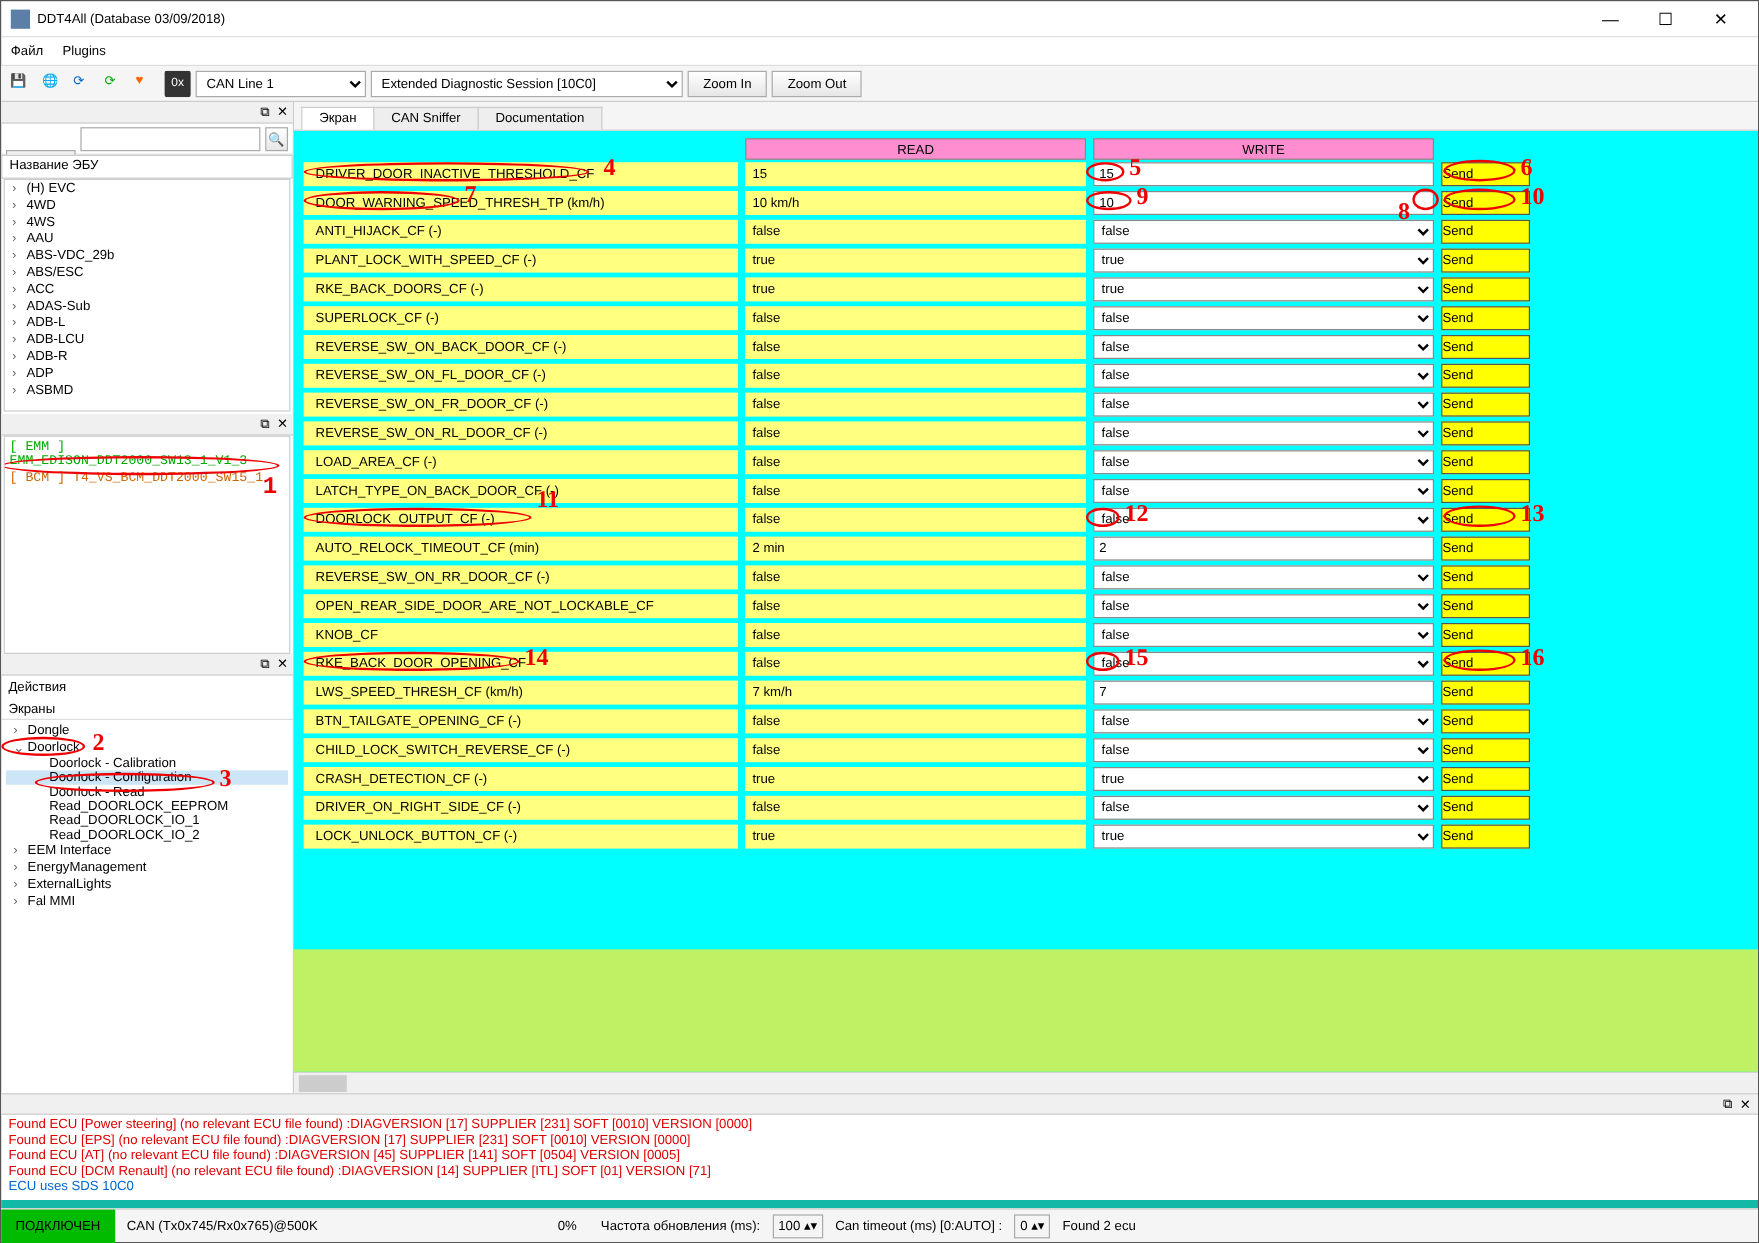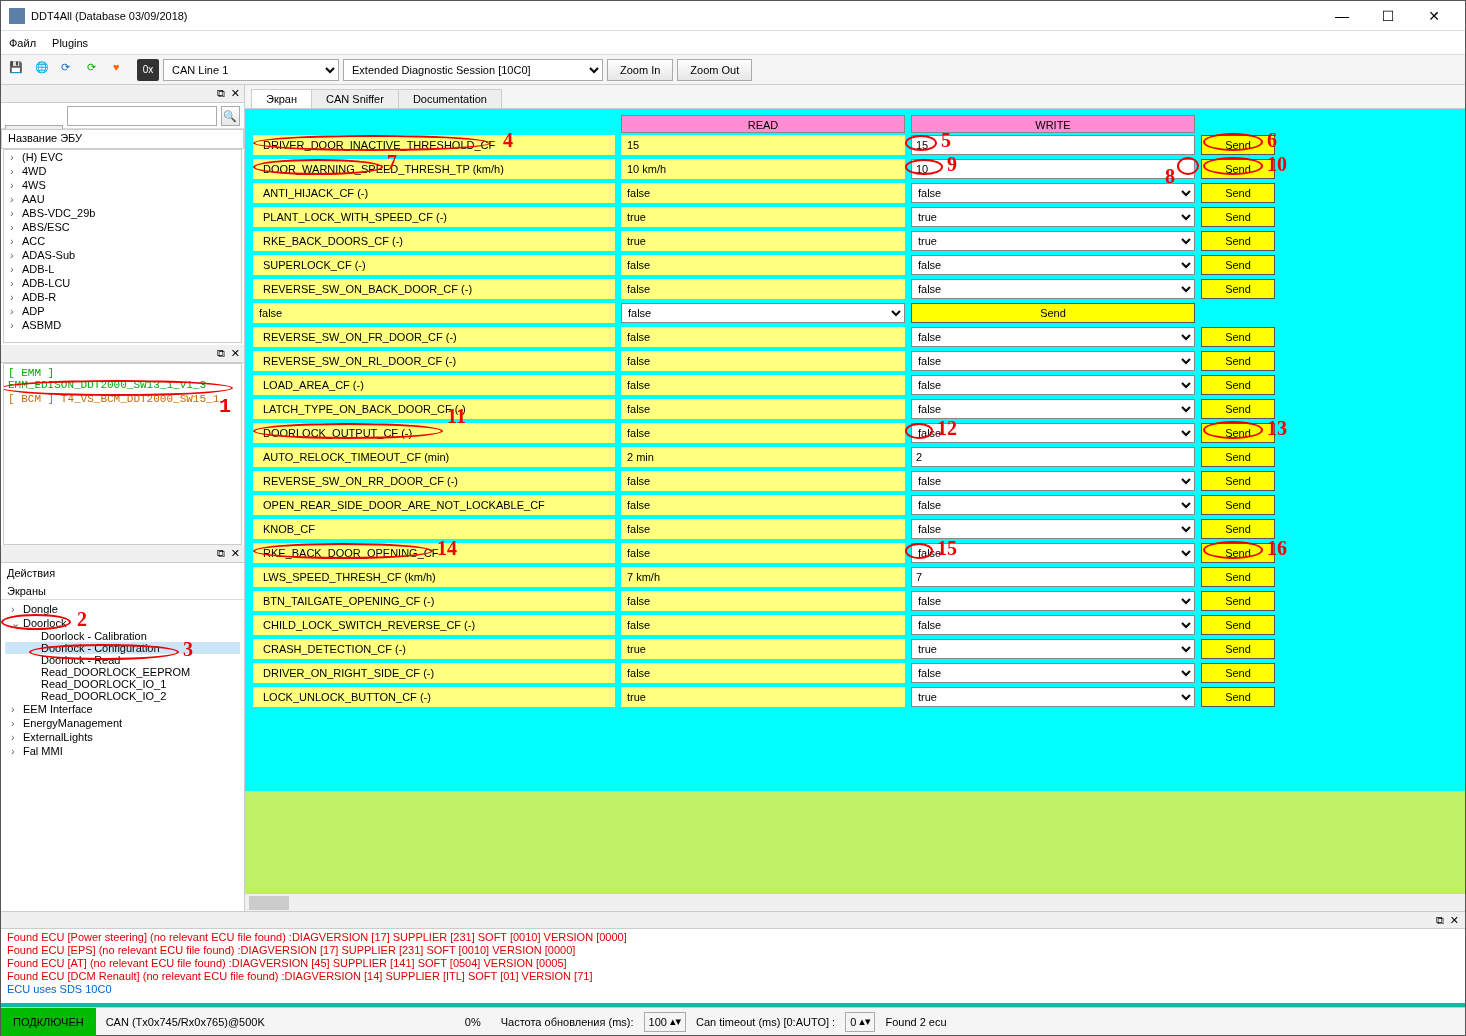--- a/index.html
+++ b/index.html
@@ -8,21 +8,21 @@
 .titlebar { height: 30px; display: flex; align-items: center; padding: 0 8px; border-bottom: 1px solid #ddd; }
 .titlebar-icon { width: 16px; height: 16px; background: #5b7fa6; margin-right: 6px; }
 .title-text { flex: 1; }
 .win-btns { display: flex; gap: 0; }
 .win-btn { width: 46px; height: 30px; display: flex; align-items: center; justify-content: center; font-size: 14px; }
 .menubar { height: 24px; display: flex; align-items: center; padding: 0 8px; gap: 16px; border-bottom: 1px solid #ddd; }
 .toolbar { height: 30px; display: flex; align-items: center; padding: 0 6px; gap: 4px; border-bottom: 1px solid #ccc; background: #f5f5f5; }
 .tbicon { width: 22px; height: 22px; display: flex; align-items: center; justify-content: center; border: 1px solid transparent; border-radius: 2px; }
 .tbicon svg, .tbicon span { width: 18px; height: 18px; }
 .tb-sel { height: 22px; border: 1px solid #aaa; background: #fff; padding: 0 4px; }
-.tb-sel.line { width: 176px; }
+.tb-sel.line { width: 142px; }
 .tb-sel.sess { width: 260px; }
 .tb-btn { height: 22px; padding: 0 12px; border: 1px solid #aaa; background: linear-gradient(#fff,#e6e6e6); }
 .maincols { flex: 1; display: flex; min-height: 0; }
 .leftcol { width: 244px; display: flex; flex-direction: column; border-right: 1px solid #ccc; }
 .pane { display:flex; flex-direction:column; min-height:0; }
 .pane-hdr { height: 18px; background: #f0f0f0; border-bottom: 1px solid #ccc; display:flex; justify-content:flex-end; align-items:center; padding:0 4px; gap:6px; font-size:10px; }
 .filterrow { height: 26px; display:flex; gap:4px; padding:3px 4px; border-bottom:1px solid #ddd; }
 .filterrow select, .filterrow input { height:20px; border:1px solid #aaa; padding:0 3px; }
 .filterrow select { width:84px;margin-top:19px; }
 .filterrow input { flex:1; }
@@ -50,25 +50,25 @@
 .canvas-wrap { flex:1; overflow:auto; background:#bef264; position:relative; }
 .canvas { background:#00ffff; padding:6px 8px 80px; min-width:1300px; }
 .hdr-row { display:grid; grid-template-columns: 362px 284px 284px 74px; gap:6px; margin-bottom:2px; }
 .hdr-cell { background:#ff8dcf; height:18px; text-align:center; line-height:18px; border:1px solid #888; }
 .cfg-row { display:grid; grid-template-columns: 362px 284px 284px 74px; gap:6px; margin-bottom:4px; align-items:center; }
 .cfg-name { background:#ffff80; height:20px; padding:2px 10px; line-height:16px; white-space:nowrap; overflow:hidden; }
 .cfg-read { background:#ffff80; height:20px; padding:2px 6px; line-height:16px; }
 .cfg-write { height:20px; display:flex; }
 .cfg-write input { flex:1; height:20px; border:1px solid #888; padding:0 4px; background:#fff; }
 .cfg-write select { flex:1; height:20px; border:1px solid #888; padding:0 2px; background:#fff; }
-.cfg-send { height:20px; background:#ffff00; border:1px solid #555; text-align:center; line-height:18px; }
+.cfg-send { height:20px; background:#ffff00; border:1px solid #555; line-height:18px; }
 .hscroll { height:18px; background:#f0f0f0; border-top:1px solid #ccc; display:flex; align-items:center; }
 .hscroll-thumb { width:40px; height:14px; background:#ccc; margin-left:4px; }
 .log-hdr { height:18px; background:#f0f0f0; border-top:1px solid #ccc; border-bottom:1px solid #ccc; display:flex; justify-content:flex-end; padding:0 6px; gap:6px; font-size:10px; align-items:center; }
-.logbox { height:78px; overflow:auto; padding:2px 6px; border-bottom:4px solid #14b8a6; }
+.logbox { height:78px; overflow:auto; padding:2px 6px; border-bottom:7px solid #14b8a6; }
 .logbox div { line-height:13px; }
 .log-red { color:#d00; }
 .log-blue { color:#06c; }
 .statusbar { height:28px; display:flex; align-items:center; border-top:1px solid #ccc; background:#f5f5f5; }
 .st-conn { background:#0b0; color:#000; height:28px; padding:0 12px; display:flex; align-items:center; }
 .st-txt { padding:0 10px; }
 .st-field { border:1px solid #aaa; height:20px; padding:0 4px; display:flex; align-items:center; }
 
 
 .redov { position:absolute; border:2px solid #e00; border-radius:50%; pointer-events:none; }
@@ -259,20 +259,21 @@
             </div>
             <div class="cfg-row">
               <div class="cfg-name">REVERSE_SW_ON_BACK_DOOR_CF (-)</div>
               <div class="cfg-read">false</div>
               <div class="cfg-write">
                 <select><option>false</option></select>
               </div>
               <div class="cfg-send">Send</div>
             </div>
             <div class="cfg-row">
+              <div class="cfg-name">REVERSE_SW_ON_FL_DOOR_CF (-)</div>
               <div class="cfg-read">false</div>
               <div class="cfg-write">
                 <select><option>false</option></select>
               </div>
               <div class="cfg-send">Send</div>
             </div>
             <div class="cfg-row">
               <div class="cfg-name">REVERSE_SW_ON_FR_DOOR_CF (-)</div>
               <div class="cfg-read">false</div>
               <div class="cfg-write">

